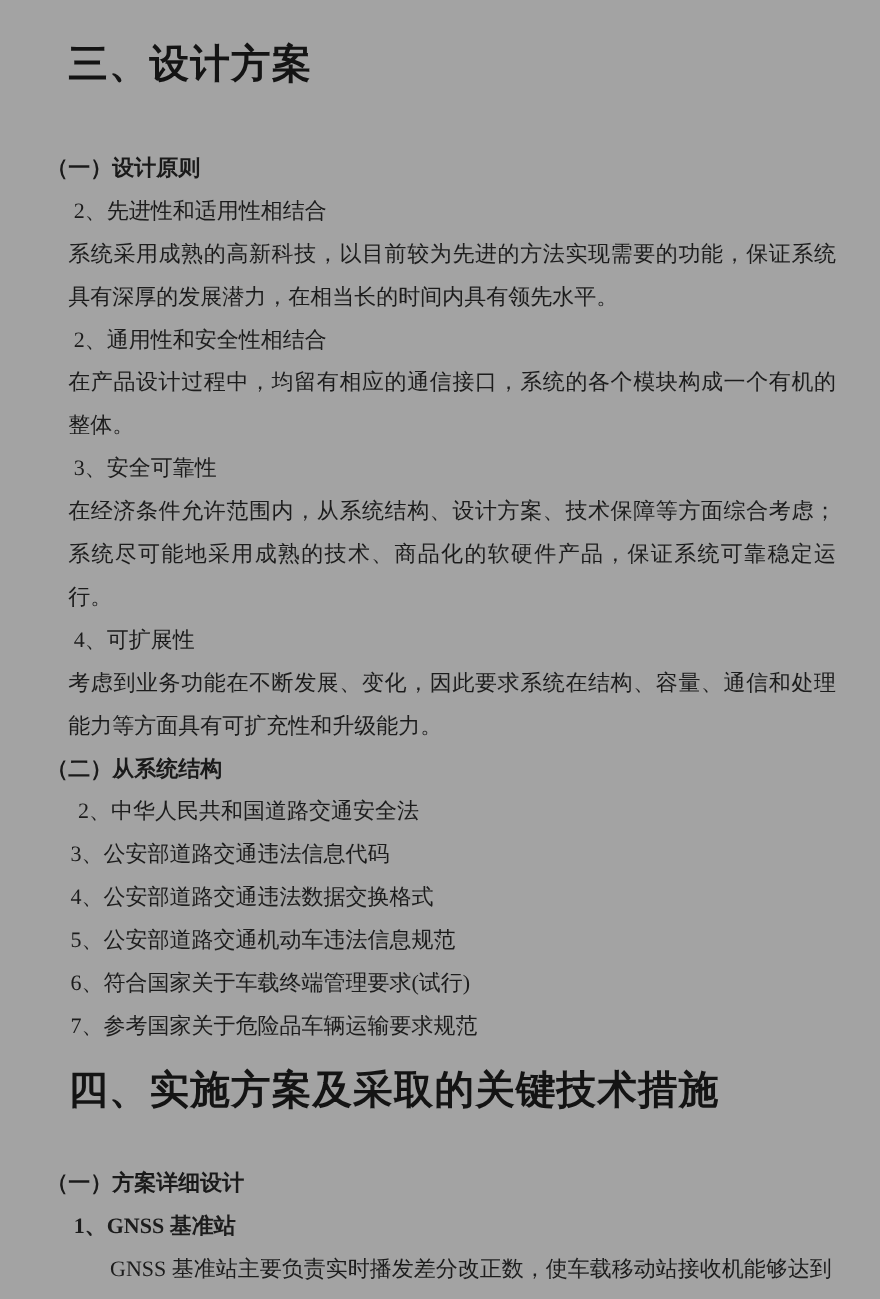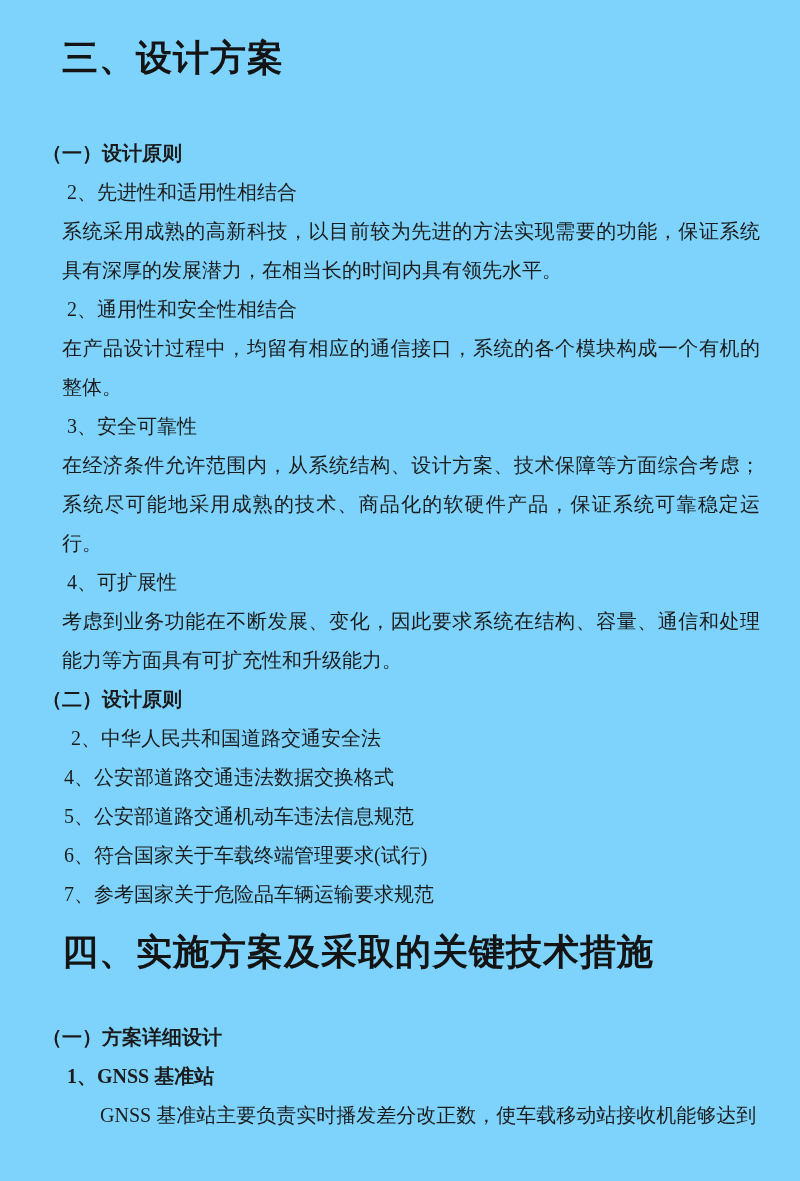--- a/index.html
+++ b/index.html
@@ -12,21 +12,21 @@
     height: 1181px;
     overflow: hidden;
     color: #1c1c1c;
     font-family: "Liberation Serif", "DejaVu Serif", serif;
   }
   .page {
     box-sizing: border-box;
     width: 800px;
     height: 1181px;
     padding: 28px 40px 0 62px;
-    background: #7dd3fc;
+    background: #a3a3a3;
   }
   .h1 {
     font-size: 36px;
     font-weight: 700;
     line-height: 44px;
     margin: 0;
     letter-spacing: 1px;
     color: #141414;
   }
   .h1-first { margin: 8px 0 0 0; }
@@ -66,23 +66,24 @@
 
   <p class="line item-head">2、通用性和安全性相结合</p>
   <p class="line">在产品设计过程中，均留有相应的通信接口，系统的各个模块构成一个有机的整体。</p>
 
   <p class="line item-head">3、安全可靠性</p>
   <p class="line">在经济条件允许范围内，从系统结构、设计方案、技术保障等方面综合考虑；系统尽可能地采用成熟的技术、商品化的软硬件产品，保证系统可靠稳定运行。</p>
 
   <p class="line item-head">4、可扩展性</p>
   <p class="line">考虑到业务功能在不断发展、变化，因此要求系统在结构、容量、通信和处理能力等方面具有可扩充性和升级能力。</p>
 
-  <h2 class="h2">（二）设计原则</h2>
+  <h2 class="h2">（二）从系统结构</h2>
 
   <p class="line list-item indent-sm">2、中华人民共和国道路交通安全法</p>
+  <p class="line list-item">3、公安部道路交通违法信息代码</p>
   <p class="line list-item">4、公安部道路交通违法数据交换格式</p>
   <p class="line list-item">5、公安部道路交通机动车违法信息规范</p>
   <p class="line list-item">6、符合国家关于车载终端管理要求(试行)</p>
   <p class="line list-item">7、参考国家关于危险品车辆运输要求规范</p>
 
   <h1 class="h1 h1-second">四、实施方案及采取的关键技术措施</h1>
 
   <h2 class="h2 h2-after-h1">（一）方案详细设计</h2>
 
   <p class="line item-head bold">1、GNSS 基准站</p>

